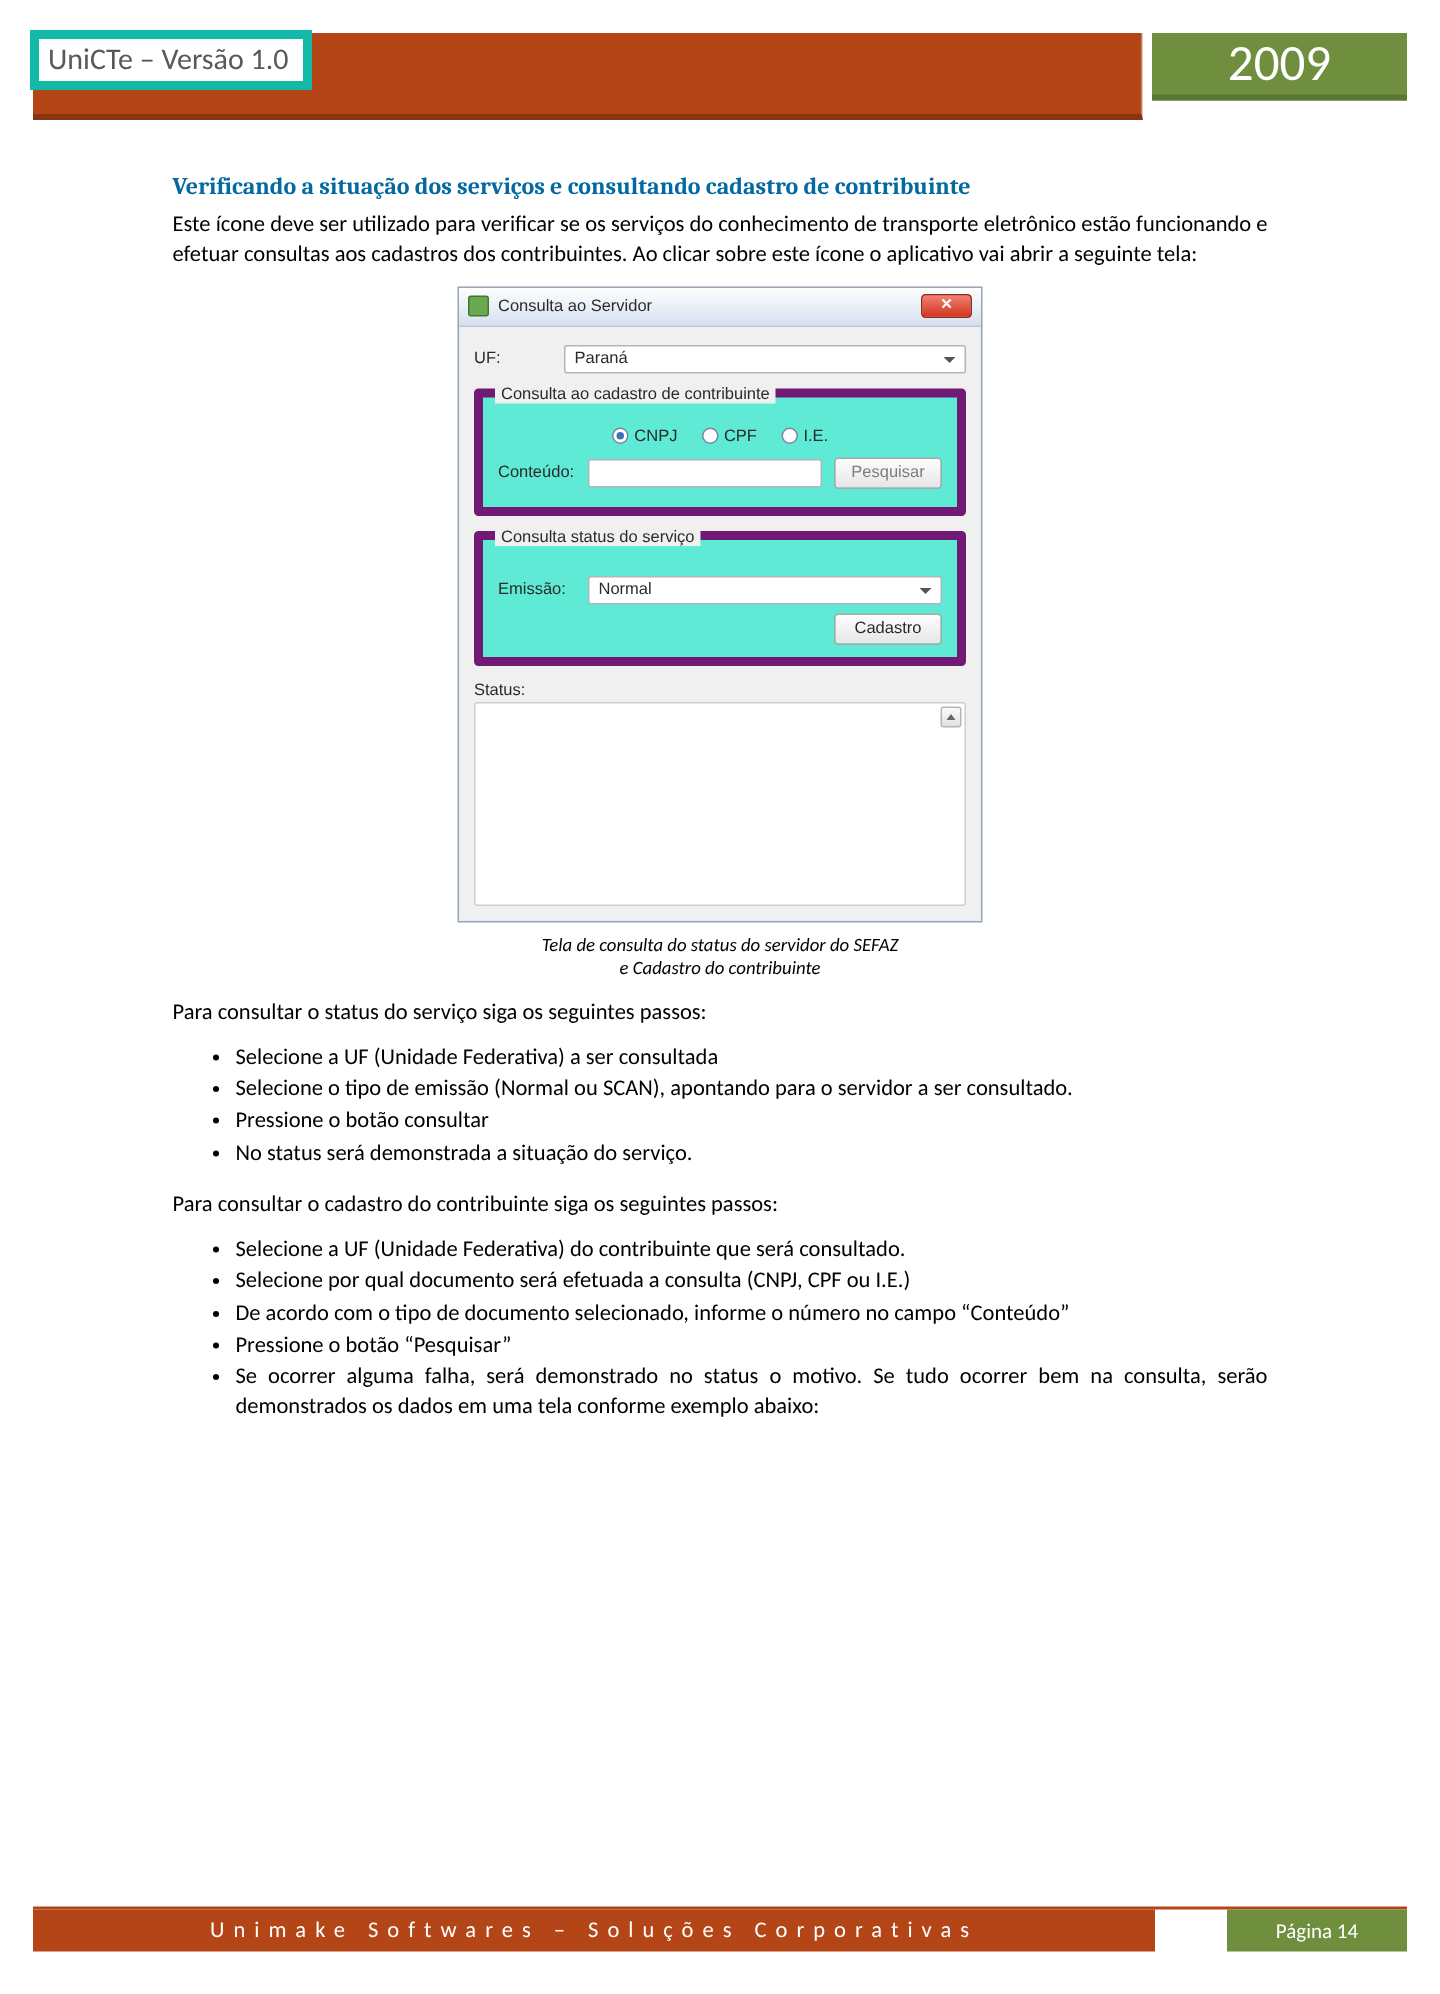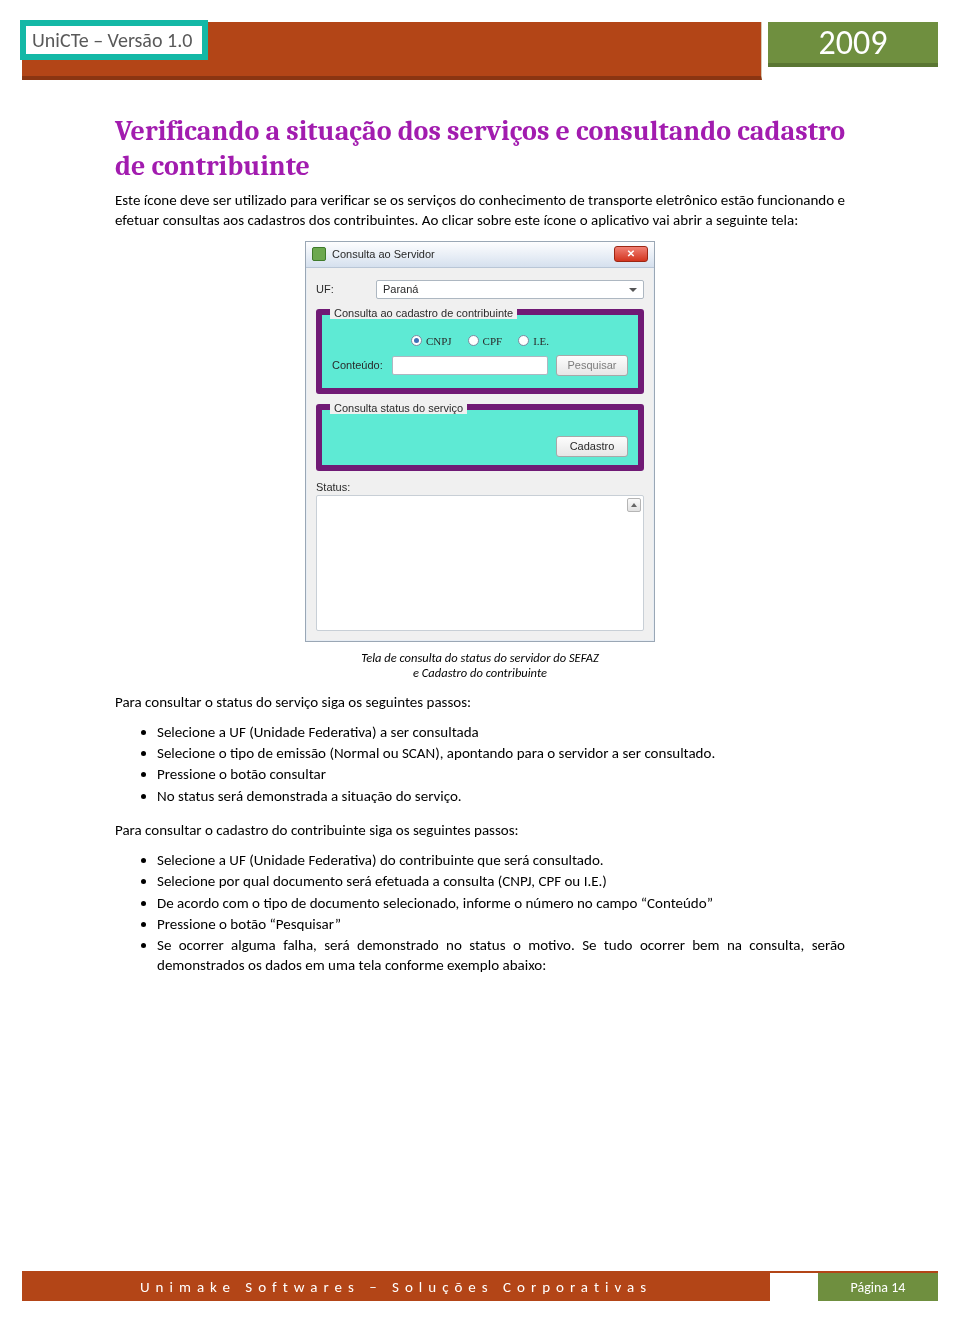--- a/index.html
+++ b/index.html
@@ -51,22 +51,22 @@
     font-size: 34px;
   }
 
   
   .content {
     padding: 30px 115px 0 115px;
   }
 
   h2.section-title {
     font-family: Cambria, "Times New Roman", serif;
-    color: #a21caf;
-    font-size: 28px;
+    color: #0369a1;
+    font-size: 16px;
     font-weight: bold;
     margin: 4px 0 6px 0;
     line-height: 1.25;
   }
 
   p.para {
     font-size: 15px;
     line-height: 1.35;
     margin: 0 0 10px 0;
     text-align: justify;
@@ -162,21 +162,21 @@
     position: relative;
     background: #5eead4;
   }
   .dlg-group .legend {
     position: absolute;
     top: -8px; left: 8px;
     background: #f0f0f0;
     padding: 0 4px;
     font-size: 11px;
   }
-  .dlg-radios { display: flex; gap: 16px; justify-content: center; margin-bottom: 8px; font-family: Liberation Serif, serif; }
+  .dlg-radios { display: flex; gap: 16px; justify-content: center; margin-bottom: 8px; }
   .dlg-radio { display: flex; align-items: center; gap: 4px; }
   .dlg-radio .dot {
     width: 11px; height: 11px; border: 1px solid #7a8aa0; border-radius: 50%;
     display: inline-flex; align-items: center; justify-content: center; background:#fff;
   }
   .dlg-radio .dot.sel::after {
     content:""; width:5px; height:5px; background:#3c71b7; border-radius:50%;
   }
   .dlg-input {
     flex: 1;
@@ -307,20 +307,26 @@
           </div>
           <div class="dlg-row">
             <span class="dlg-label">Conteúdo:</span>
             <div class="dlg-input"></div>
             <span class="dlg-btn">Pesquisar</span>
           </div>
         </div>
 
         <div class="dlg-group">
           <span class="legend">Consulta status do serviço</span>
+          <div class="dlg-row">
+            <span class="dlg-label">Emissão:</span>
+            <div class="dlg-select">
+              <span>Normal</span>
+            </div>
+          </div>
           <div class="dlg-btn-row">
             <span class="dlg-btn primary">Cadastro</span>
           </div>
         </div>
 
         <div class="dlg-status">
           <span>Status:</span>
           <div class="dlg-textarea">
             <span class="scroll-up"></span>
           </div>

